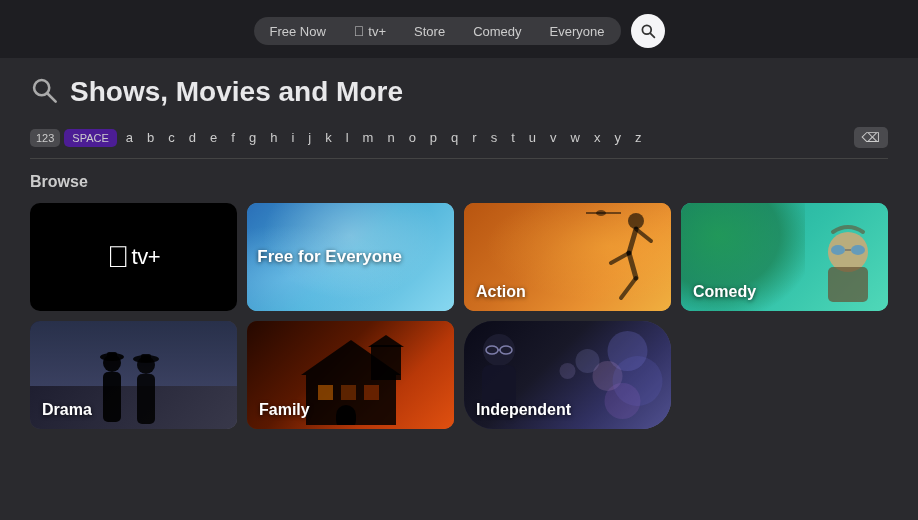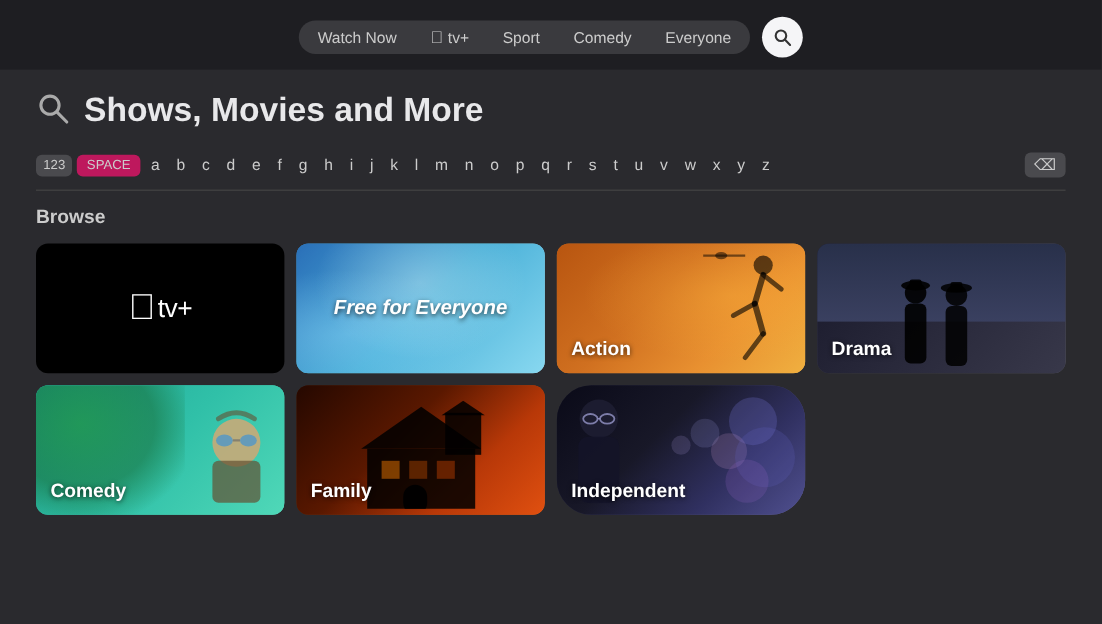--- a/index.html
+++ b/index.html
@@ -96,21 +96,21 @@
     .key-123 {
       background: #4a4a4e;
       border-radius: 5px;
       padding: 3px 6px;
       font-size: 11px;
       color: #ccc;
       white-space: nowrap;
     }
 
     .key-space {
-      background: #be185d;
+      background: #4c1d95;
       border-radius: 5px;
       padding: 3px 8px;
       font-size: 11px;
       color: #ccc;
     }
 
     .key-letter {
       font-size: 13px;
       color: #ccc;
       padding: 2px 5px;
@@ -250,26 +250,26 @@
       position: absolute;
       top: 0; left: 0; width: 100%; height: 100%;
       background: radial-gradient(ellipse at 70% 40%, rgba(255,180,60,0.4) 0%, transparent 60%);
     }
   </style>
 </head>
 <body>
 
 <div class="top-nav">
   <div class="nav-pill">
-    <div class="nav-item">Watch Now</div>
+    <div class="nav-item">Free Now</div>
     <div class="nav-item nav-apple">
       <span style="font-size:14px;"></span>
       <span>tv+</span>
     </div>
-    <div class="nav-item">Sport</div>
+    <div class="nav-item">Store</div>
     <div class="nav-item">Comedy</div>
     <div class="nav-item">Everyone</div>
   </div>
   <button class="search-btn" aria-label="Search">
     <svg viewBox="0 0 20 20" fill="none" stroke="#333" stroke-width="2.2" stroke-linecap="round">
       <circle cx="8.5" cy="8.5" r="5.5"></circle>
       <line x1="13" y1="13" x2="18" y2="18"></line>
     </svg>
   </button>
 </div>
@@ -329,21 +329,21 @@
       </div>
     </div>
 
     <div class="card card-free">
       <div style="position:absolute;top:0;left:0;width:100%;height:100%;background:linear-gradient(135deg,#2a6fb8 0%,#4ab0d8 50%,#88d8f0 100%);"></div>
 
       <div style="position:absolute;top:0;left:0;width:100%;height:100%;
         background:radial-gradient(ellipse at 50% 30%, rgba(255,255,255,0.3) 0%, transparent 60%),
                    radial-gradient(ellipse at 20% 70%, rgba(150,220,255,0.4) 0%, transparent 50%);
         z-index:1;"></div>
-      <div class="card-label" style="bottom:auto;top:50%;left:50%;transform:translate(-50%,-50%);text-align:center;font-size:17px;line-height:1.3;z-index:2;font-style:italic;">Free for Everyone</div>
+      <div class="card-label" style="bottom:auto;top:50%;left:50%;transform:translate(-50%,-50%);text-align:left;font-size:17px;line-height:1.3;z-index:2;">Free for Everyone</div>
     </div>
 
 
     <div class="card card-action">
       <div style="position:absolute;top:0;left:0;width:100%;height:100%;
         background:linear-gradient(135deg,#b85510 0%,#d07020 40%,#e89030 70%,#f0b040 100%);
         z-index:0;"></div>
       <div class="card-action-overlay" style="z-index:1;"></div>
 
       <div style="position:absolute;right:10px;top:0;z-index:2;">
@@ -354,48 +354,20 @@
           <line x1="48" y1="50" x2="30" y2="60" stroke="rgba(0,0,0,0.6)" stroke-width="4" stroke-linecap="round"></line>
           <line x1="48" y1="50" x2="55" y2="75" stroke="rgba(0,0,0,0.6)" stroke-width="5" stroke-linecap="round"></line>
           <line x1="55" y1="75" x2="40" y2="95" stroke="rgba(0,0,0,0.6)" stroke-width="4" stroke-linecap="round"></line>
           <line x1="55" y1="26" x2="70" y2="38" stroke="rgba(0,0,0,0.6)" stroke-width="4" stroke-linecap="round"></line>
 
           <line x1="5" y1="10" x2="40" y2="10" stroke="rgba(0,0,0,0.5)" stroke-width="2"></line>
           <ellipse cx="20" cy="10" rx="5" ry="3" fill="rgba(0,0,0,0.5)"></ellipse>
         </svg>
       </div>
       <div class="card-label" style="z-index:3;">Action</div>
-    </div>
-
-    <div class="card card-drama">
-      <div style="position:absolute;top:0;left:0;width:100%;height:100%;
-        background:linear-gradient(135deg,#18182a 0%,#28283a 50%,#38384a 100%);
-        z-index:0;"></div>
-
-      <div style="position:absolute;top:0;left:0;width:100%;height:60%;
-        background:linear-gradient(180deg,#28304a 0%,#3a4060 100%);
-        z-index:1;"></div>
-
-      <div style="position:absolute;bottom:0;left:50%;transform:translateX(-50%);z-index:2;">
-        <svg width="120" height="80" viewBox="0 0 120 80" fill="none">
-
-          <ellipse cx="38" cy="18" rx="9" ry="9" fill="rgba(0,0,0,0.9)"></ellipse>
-          <rect x="29" y="27" width="18" height="50" rx="5" fill="rgba(0,0,0,0.9)"></rect>
-
-          <ellipse cx="38" cy="12" rx="12" ry="4" fill="rgba(0,0,0,0.9)"></ellipse>
-          <rect x="33" y="7" width="10" height="8" rx="2" fill="rgba(0,0,0,0.9)"></rect>
-
-          <ellipse cx="72" cy="20" rx="9" ry="9" fill="rgba(0,0,0,0.85)"></ellipse>
-          <rect x="63" y="29" width="18" height="50" rx="5" fill="rgba(0,0,0,0.85)"></rect>
-
-          <ellipse cx="72" cy="14" rx="13" ry="4" fill="rgba(0,0,0,0.85)"></ellipse>
-          <rect x="67" y="9" width="10" height="8" rx="2" fill="rgba(0,0,0,0.85)"></rect>
-        </svg>
-      </div>
-      <div class="card-label" style="z-index:3;">Drama</div>
     </div>
 
     <div class="card card-comedy">
       <div style="position:absolute;top:0;left:0;width:100%;height:100%;
         background:linear-gradient(135deg,#20a898 0%,#30c0a8 50%,#50d8b8 100%);
         z-index:0;"></div>
 
       <div style="position:absolute;top:0;left:0;width:60%;height:100%;
         background:radial-gradient(ellipse at 30% 30%, rgba(30,140,60,0.7) 0%, rgba(20,100,40,0.5) 50%, transparent 80%);
         z-index:1;"></div>
@@ -406,20 +378,48 @@
           <ellipse cx="25" cy="33" rx="7" ry="5" fill="rgba(80,150,200,0.8)"></ellipse>
           <ellipse cx="45" cy="33" rx="7" ry="5" fill="rgba(80,150,200,0.8)"></ellipse>
           <line x1="32" y1="33" x2="38" y2="33" stroke="rgba(100,100,100,0.6)" stroke-width="2"></line>
           <path d="M20 15 Q35 5 50 15" stroke="rgba(100,80,50,0.6)" stroke-width="4" fill="none" stroke-linecap="round"></path>
           <rect x="15" y="50" width="40" height="35" rx="5" fill="rgba(100,80,50,0.7)"></rect>
         </svg>
       </div>
       <div class="card-label" style="z-index:3;">Comedy</div>
     </div>
 
+    <div class="card card-drama">
+      <div style="position:absolute;top:0;left:0;width:100%;height:100%;
+        background:linear-gradient(135deg,#18182a 0%,#28283a 50%,#38384a 100%);
+        z-index:0;"></div>
+
+      <div style="position:absolute;top:0;left:0;width:100%;height:60%;
+        background:linear-gradient(180deg,#28304a 0%,#3a4060 100%);
+        z-index:1;"></div>
+
+      <div style="position:absolute;bottom:0;left:50%;transform:translateX(-50%);z-index:2;">
+        <svg width="120" height="80" viewBox="0 0 120 80" fill="none">
+
+          <ellipse cx="38" cy="18" rx="9" ry="9" fill="rgba(0,0,0,0.9)"></ellipse>
+          <rect x="29" y="27" width="18" height="50" rx="5" fill="rgba(0,0,0,0.9)"></rect>
+
+          <ellipse cx="38" cy="12" rx="12" ry="4" fill="rgba(0,0,0,0.9)"></ellipse>
+          <rect x="33" y="7" width="10" height="8" rx="2" fill="rgba(0,0,0,0.9)"></rect>
+
+          <ellipse cx="72" cy="20" rx="9" ry="9" fill="rgba(0,0,0,0.85)"></ellipse>
+          <rect x="63" y="29" width="18" height="50" rx="5" fill="rgba(0,0,0,0.85)"></rect>
+
+          <ellipse cx="72" cy="14" rx="13" ry="4" fill="rgba(0,0,0,0.85)"></ellipse>
+          <rect x="67" y="9" width="10" height="8" rx="2" fill="rgba(0,0,0,0.85)"></rect>
+        </svg>
+      </div>
+      <div class="card-label" style="z-index:3;">Drama</div>
+    </div>
+
     <div class="card card-horror">
       <div style="position:absolute;top:0;left:0;width:100%;height:100%;
         background:linear-gradient(135deg,#250800 0%,#5a1800 40%,#b83808 70%,#e05010 100%);
         z-index:0;"></div>
 
       <div style="position:absolute;bottom:0;left:50%;transform:translateX(-50%);z-index:2;">
         <svg width="150" height="90" viewBox="0 0 150 90" fill="none">
 
           <rect x="30" y="40" width="90" height="55" fill="rgba(0,0,0,0.85)"></rect>
 

